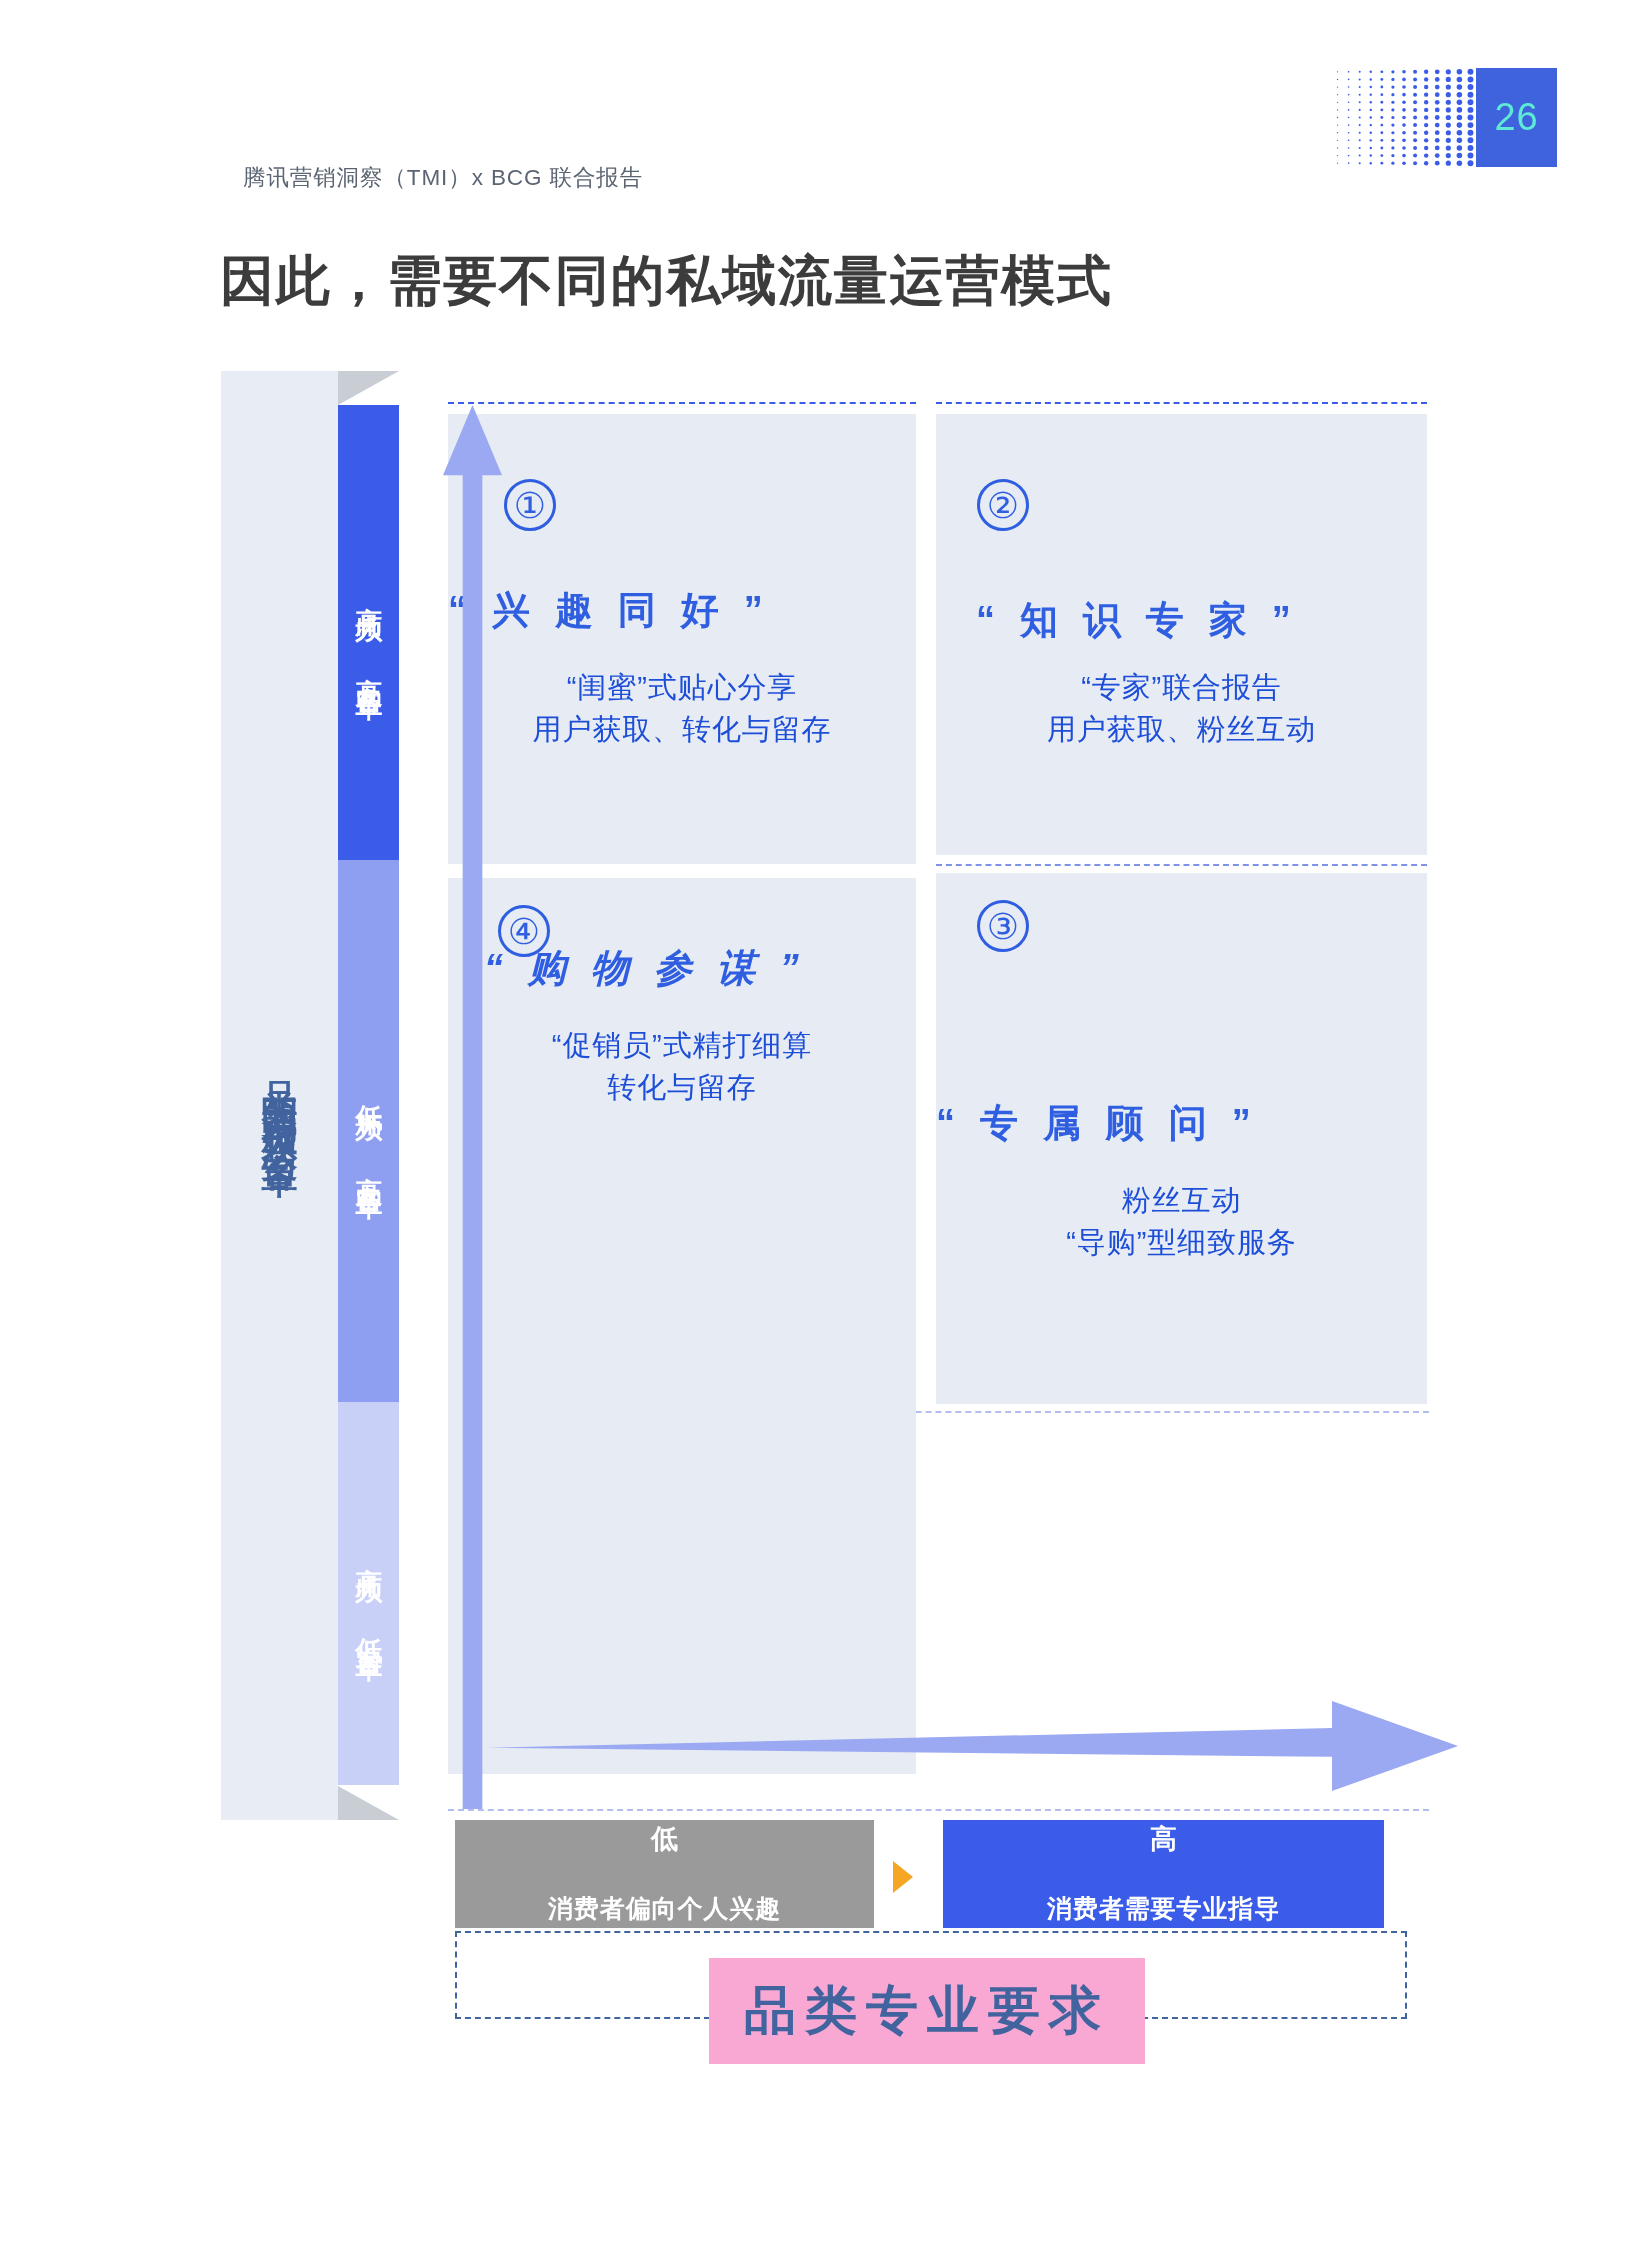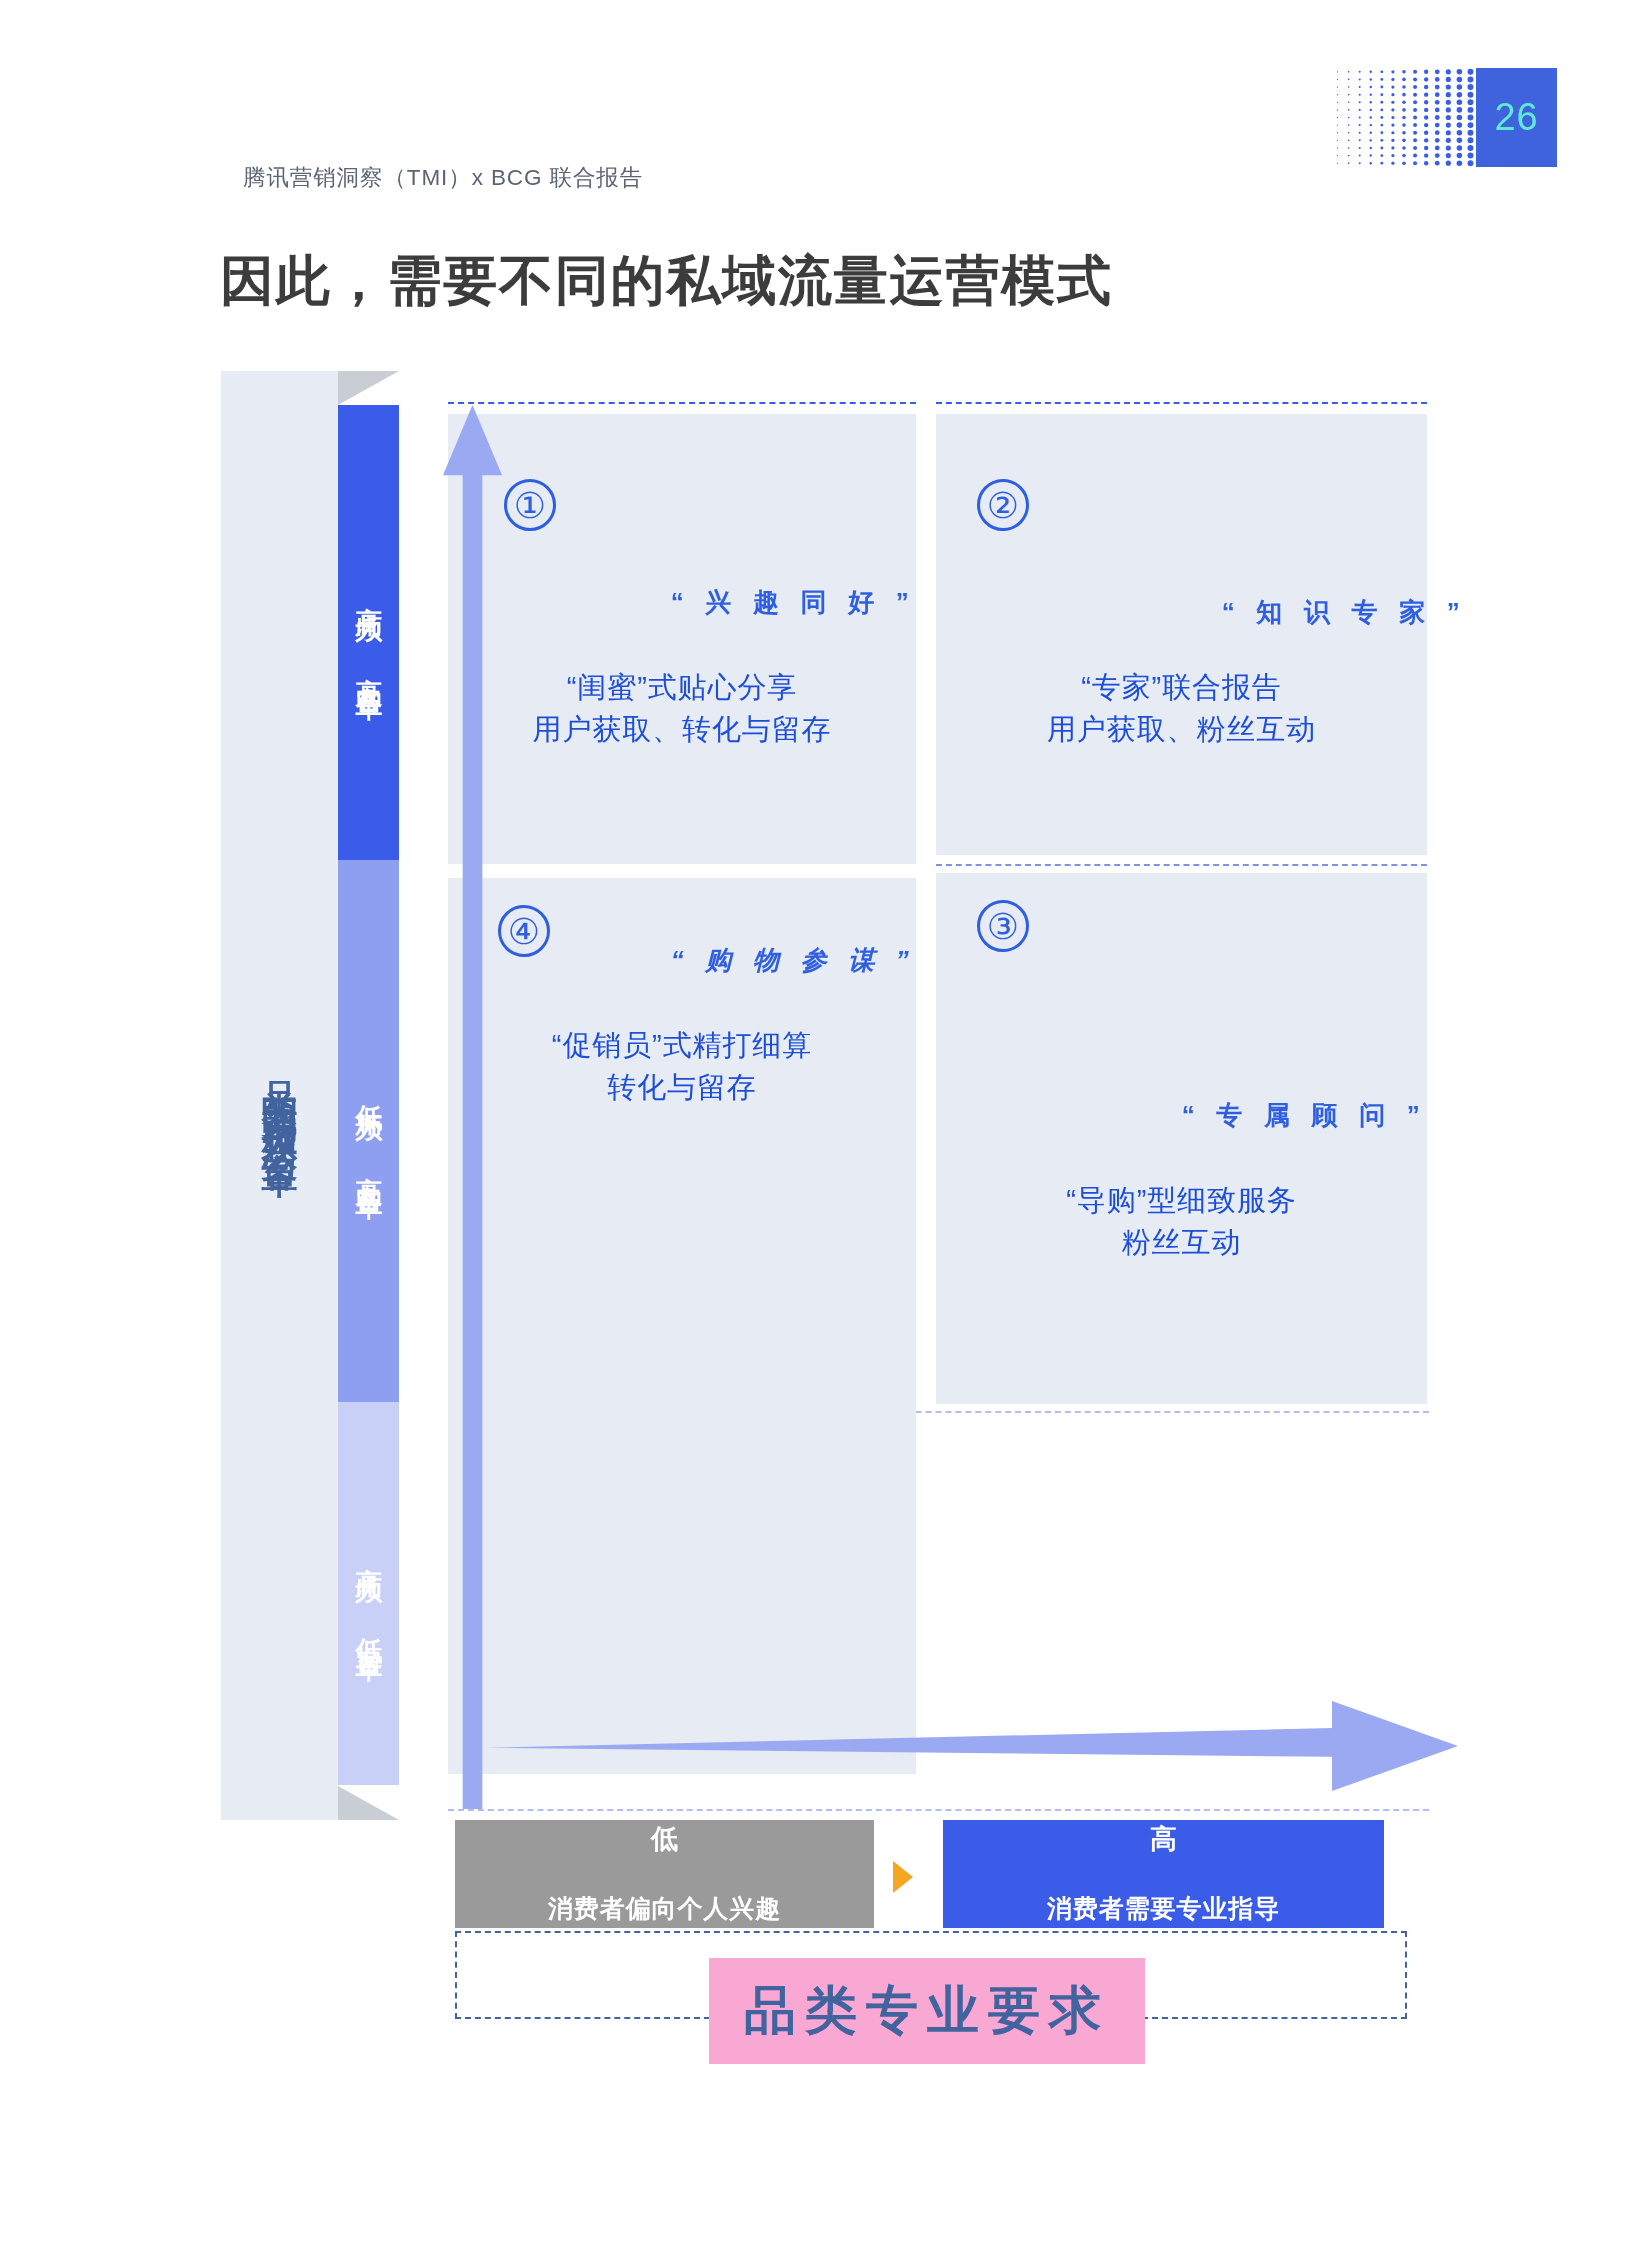--- a/index.html
+++ b/index.html
@@ -89,22 +89,22 @@
 
   .badge-num{
     position:absolute;
     width:52px;height:52px;border-radius:50%;
     border:3.6px solid #2f5fe0;
     color:#2f5fe0; font-size:36px; line-height:47px;
     text-align:center; font-weight:400;
     box-sizing:border-box;
   }
   .card-heading{
-    position:absolute; width:100%; text-align:right;
-    color:#2f5fe0; font-weight:bold; font-size:26px;
+    position:absolute; width:100%; text-align:left;
+    color:#2f5fe0; font-weight:bold; font-size:38px;
     letter-spacing:7.2px; white-space:nowrap;
   }
   .card-body{
     position:absolute; width:100%; text-align:center;
     color:#1d4ed8; font-size:29px; line-height:1.45;
     letter-spacing:0.9px;
   }
 
   
   #c1-badge{ left:56px;  top:65px; }
@@ -389,22 +389,22 @@
       <div>用户获取、粉丝互动</div>
     </div>
   </div>
 </div>
 
 <div class="abs card" id="card-3">
   <div class="card-inner">
     <div class="badge-num" id="c3-badge">③</div>
     <div class="card-heading" id="c3-head">“ 专 属 顾 问 ”</div>
     <div class="card-body" id="c3-body">
+      <div>粉丝互动</div>
       <div>“导购”型细致服务</div>
-      <div>粉丝互动</div>
     </div>
   </div>
 </div>
 
 <div class="abs card" id="card-4">
   <div class="card-inner">
     <div class="badge-num" id="c4-badge">④</div>
     <div class="card-heading" id="c4-head">“ 购 物 参 谋 ”</div>
     <div class="card-body" id="c4-body">
       <div>“促销员”式精打细算</div>

